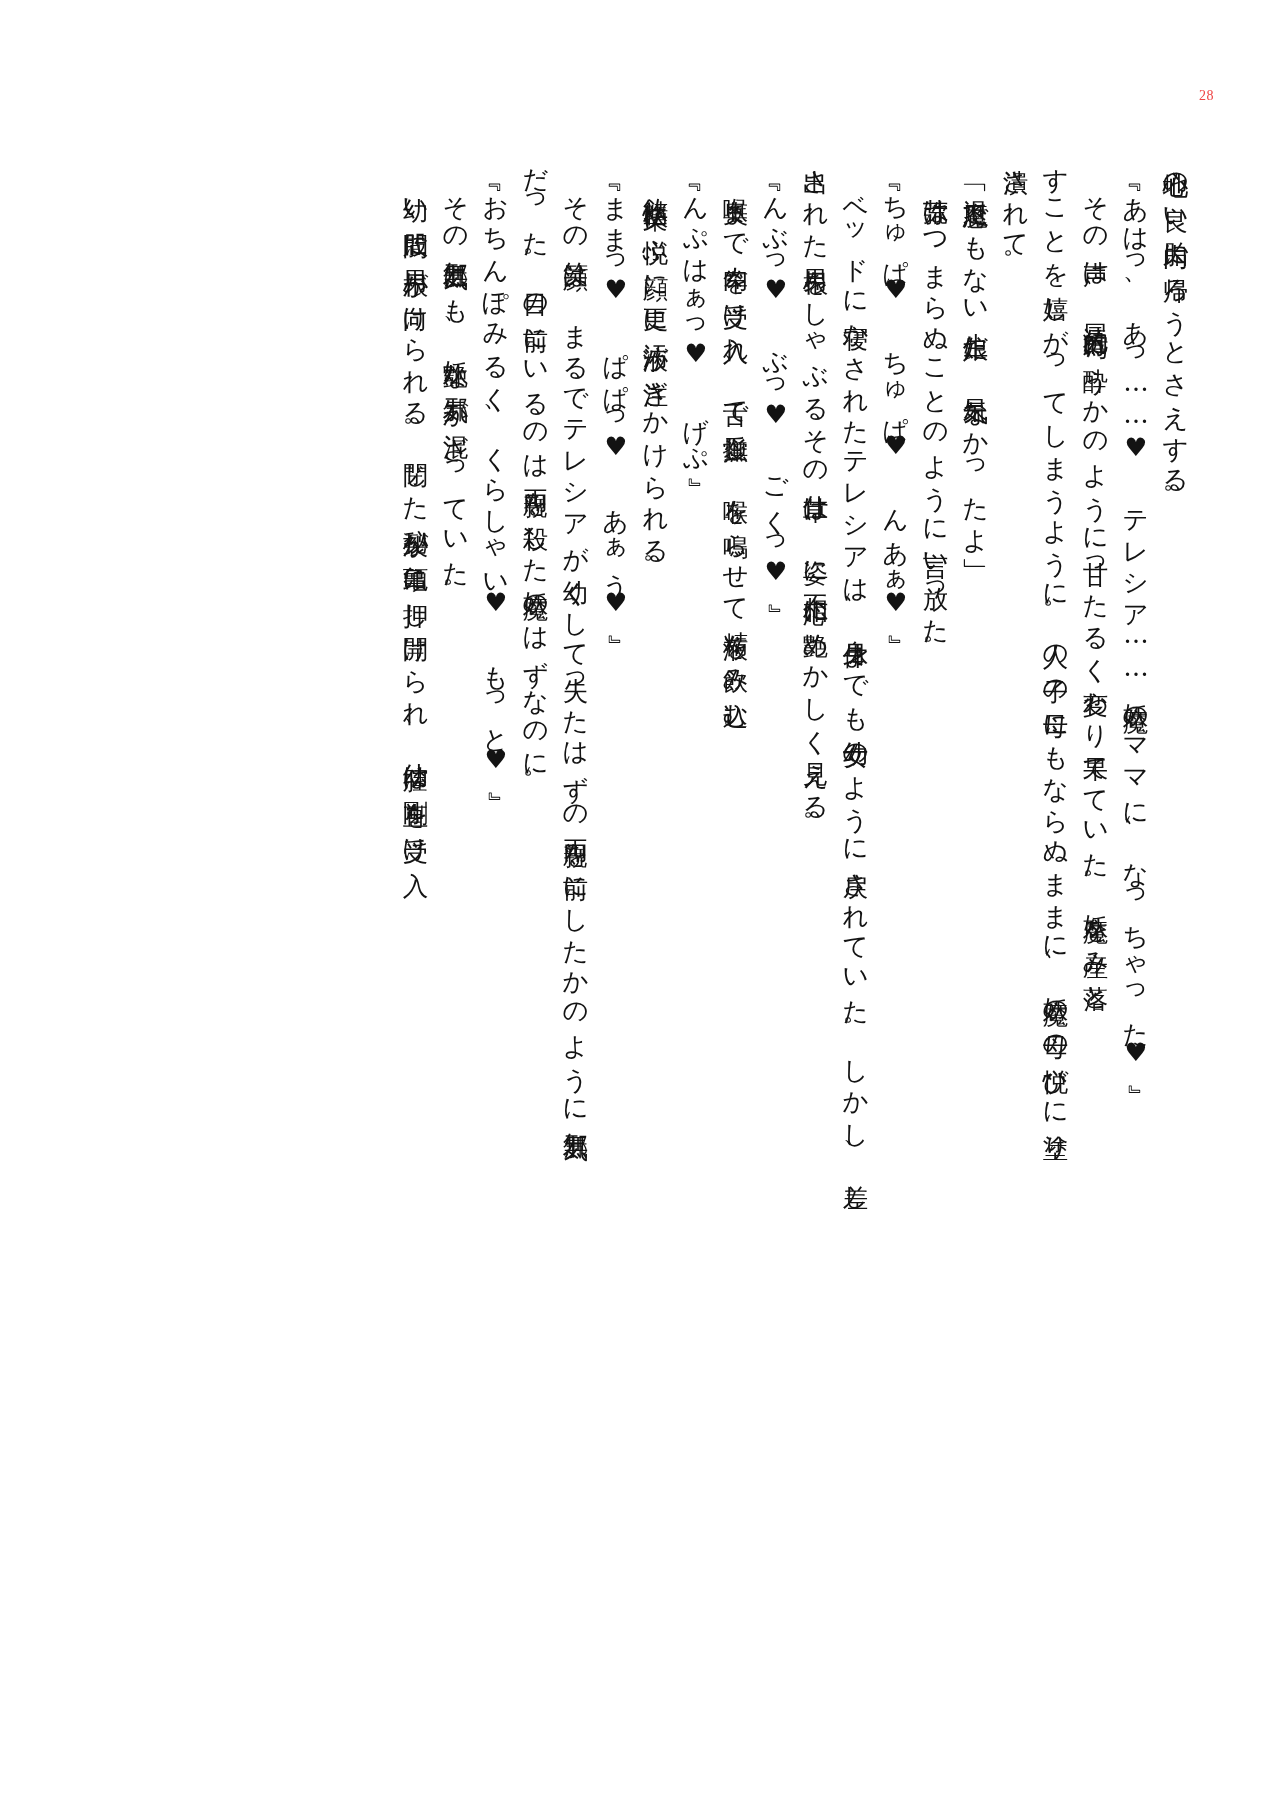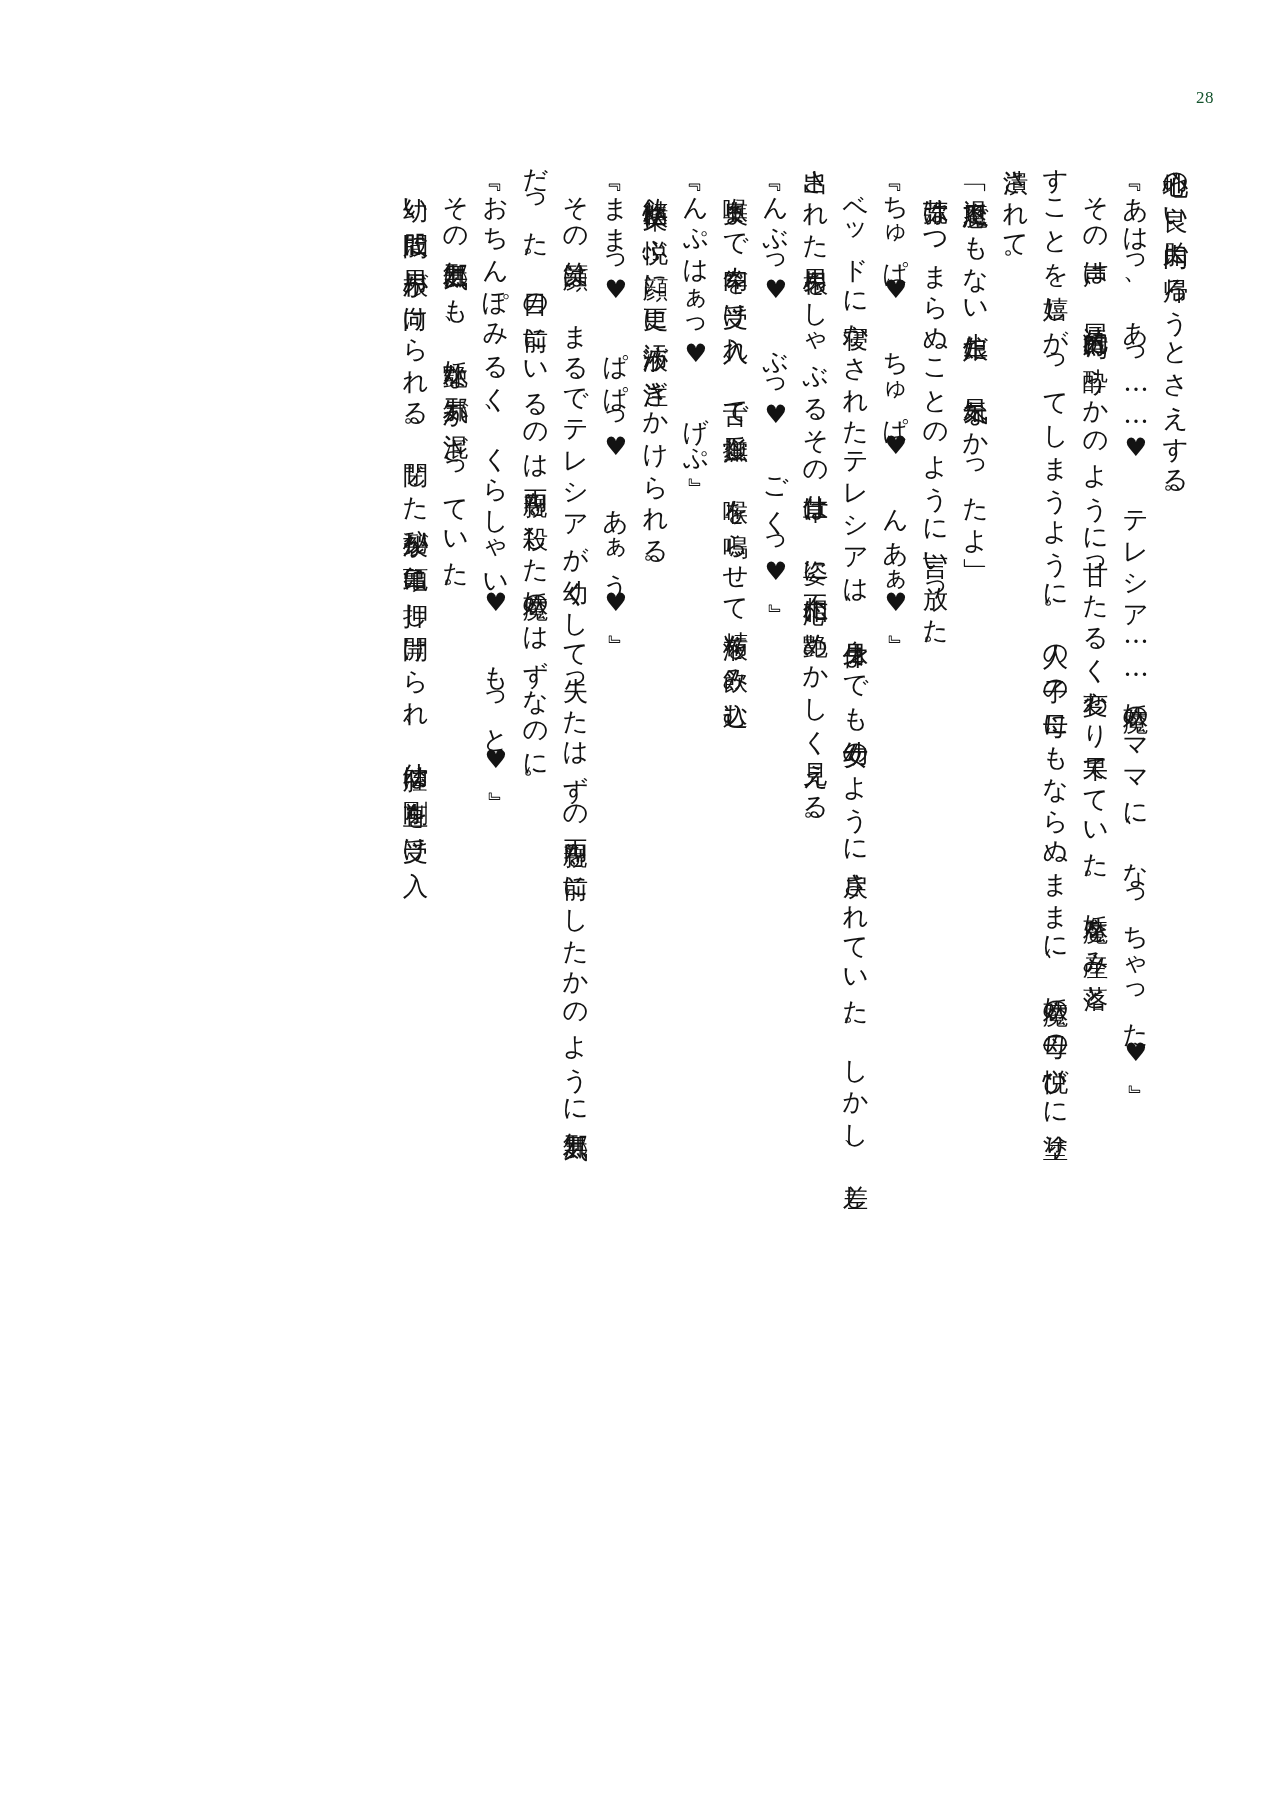--- a/index.html
+++ b/index.html
@@ -13,23 +13,23 @@
     height: 1808px;
     background: #ffffff;
     overflow: hidden;
     font-family: "Liberation Serif", "DejaVu Serif", serif;
     color: #111111;
   }
   .page-number {
     position: absolute;
     top: 88px;
     right: 66px;
-    font-size: 17px;
+    font-size: 14px;
     letter-spacing: 0.5px;
-    color: #14532d;
+    color: #ef4444;
     font-family: "Liberation Serif", serif;
   }
   .body-area {
     position: absolute;
     top: 150px;
     left: 112px;
     right: 92px;
     height: 1440px;
     display: flex;
     flex-direction: row-reverse;

